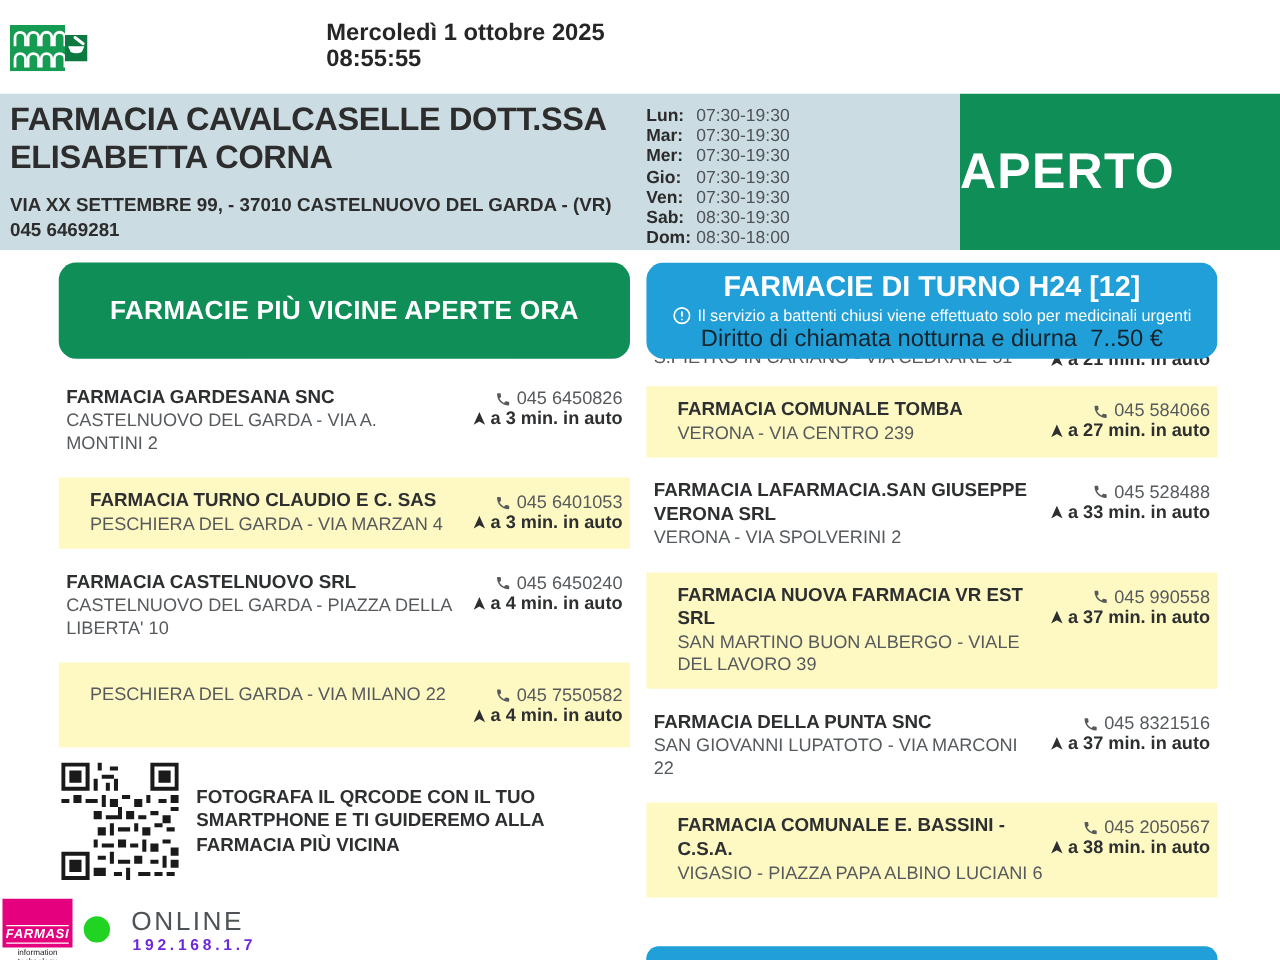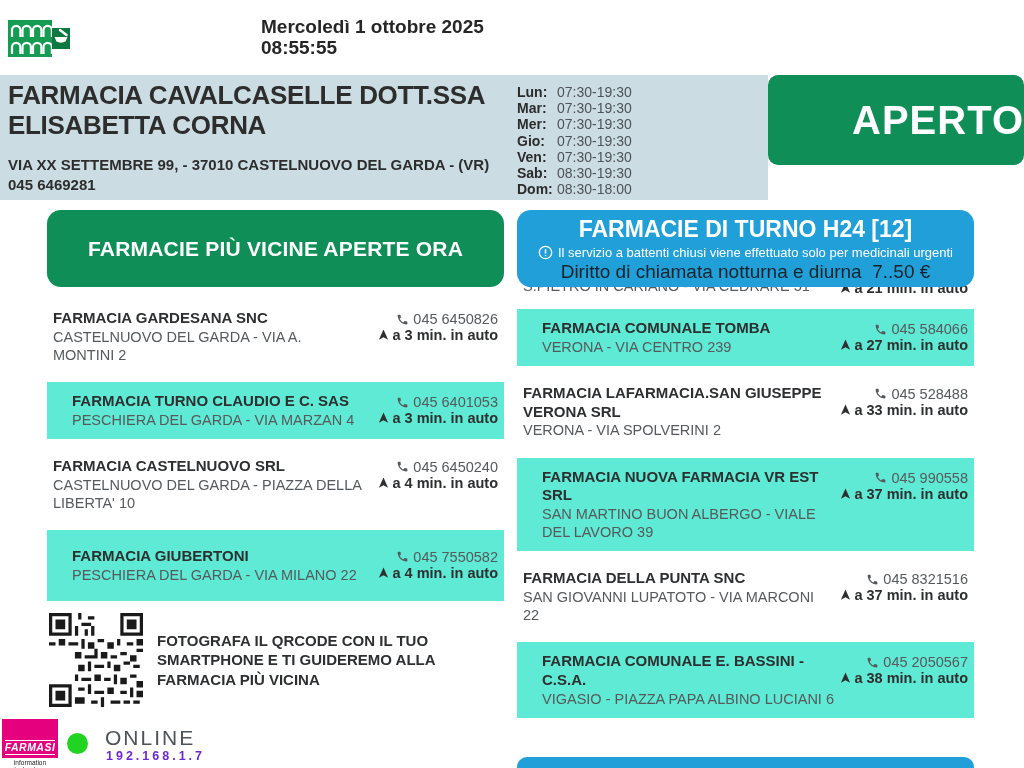--- a/index.html
+++ b/index.html
@@ -21,39 +21,39 @@
   
   .hero { position:absolute; left:0; top:75px; width:768px; height:125px; background:#ccdce3; }
   .hero-title { position:absolute; left:8px; top:6px; width:502px; font-size:26px; line-height:1.15;
                 font-weight:700; color:#2d2d2d; letter-spacing:-.3px; }
   .hero-addr { position:absolute; left:8px; top:81px; font-size:15px; font-weight:700; color:#2d2d2d;text-align:center; }
   .hero-phone { position:absolute; left:8px; top:101px; font-size:15px; font-weight:700; color:#2d2d2d; }
   .hours { position:absolute; left:517px; top:9px; }
   .hrow { display:flex; line-height:16.2px; font-size:14px; }
   .hrow .d { width:40px; font-weight:700; color:#2b2b2b; }
   .hrow .t { color:#4d5356; }
-  .status-box { position:absolute; left:768px; top:75px; width:256px; height:90px; background:#0f8f57;
-                display:flex; align-items:center; justify-content:flex-end;border-radius:10px; }
+  .status-box { position:absolute; left:768px; top:75px; width:256px; height:125px; background:#0f8f57;
+                display:flex; align-items:center; justify-content:flex-start; }
   .status-box span { color:#fff; font-size:40px; font-weight:600; letter-spacing:1px; }
 
   
   .col-left  { position:absolute; left:47px; top:210px; width:457px; }
   .col-right { position:absolute; left:517px; top:210px; width:457px; height:510px; overflow:hidden; }
   .col-head { border-radius:14px; display:flex; flex-direction:column; align-items:center; justify-content:center;
               color:#fff; text-align:center; }
   .col-head.green { background:#0f8f57; height:77px; }
   .col-head.green .t1 { font-size:21px; font-weight:700; letter-spacing:.2px; }
   .col-head.blue { background:#219fd8; height:77px; position:relative; z-index:2; padding-top:2px; }
   .col-head.blue .t1 { font-size:23px; font-weight:700; }
   .col-head.blue .t2 { font-size:13px; margin-top:2px; display:flex; align-items:center; gap:5px; }
   .col-head.blue .t3 { font-size:19px; font-weight:500; color:#15232b; margin-top:1px; white-space:pre; }
   .alert-ic { width:15px; height:15px; flex:0 0 15px; }
 
   .row { display:flex; justify-content:space-between; padding:10px 6px; margin-top:8px; }
-  .row.alt { background:#5eead4;padding-left:25px; }
+  .row.alt { background:#fef9c3;padding-left:25px; }
   .row.first { margin-top:12px; }
   .row.pad-lg { padding-top:17px; padding-bottom:17px; }
   .r-left { width:312px; }
   .r-name { font-size:15px; font-weight:700; color:#2d2f30; line-height:1.25; }
   .r-addr { font-size:14.5px; color:#565a5d; line-height:1.25; }
   .r-right { width:138px; text-align:right; padding-top:2px; }
   .r-phone { font-size:14.5px; color:#565a5d; display:flex; justify-content:flex-end; align-items:center; gap:4px; }
   .r-drive { font-size:14.5px; font-weight:700; color:#2d2f30; display:flex; justify-content:flex-end; align-items:center; gap:3px; }
 
   .row.clipped { margin-top:-10px; padding:0 6px; position:relative; z-index:1; background:#fff; }
@@ -210,21 +210,20 @@
             <svg class="ic" width="11" height="12" viewBox="0 0 12 12">
               <path fill="#2d2f30" d="M6 0 L11 11.2 L6 8.4 L1 11.2 Z"></path>
             </svg>
             <span>a 4 min. in auto</span>
           </div>
       </div>
     </div>
 
     <div class="row alt pad-lg">
       <div class="r-left">
-        <div class="r-name">FARMACIA GIUBERTONI</div>
         <div class="r-addr">PESCHIERA DEL GARDA - VIA MILANO 22</div>
       </div>
       <div class="r-right">
         <div class="r-phone">
             <svg class="ic" width="13" height="13" viewBox="0 0 24 24">
               <path fill="#565a5d" d="M6.62 10.79c1.44 2.83 3.76 5.14 6.59 6.59l2.2-2.21c.27-.27.67-.36 1.02-.24 1.12.37 2.33.57 3.57.57.55 0 1 .45 1 1V20c0 .55-.45 1-1 1-9.39 0-17-7.61-17-17 0-.55.45-1 1-1h3.5c.55 0 1 .45 1 1 0 1.25.2 2.45.57 3.57.11.35.03.74-.25 1.02l-2.2 2.2z"></path>
             </svg>
             <span>045 7550582</span>
           </div>
         <div class="r-drive">

